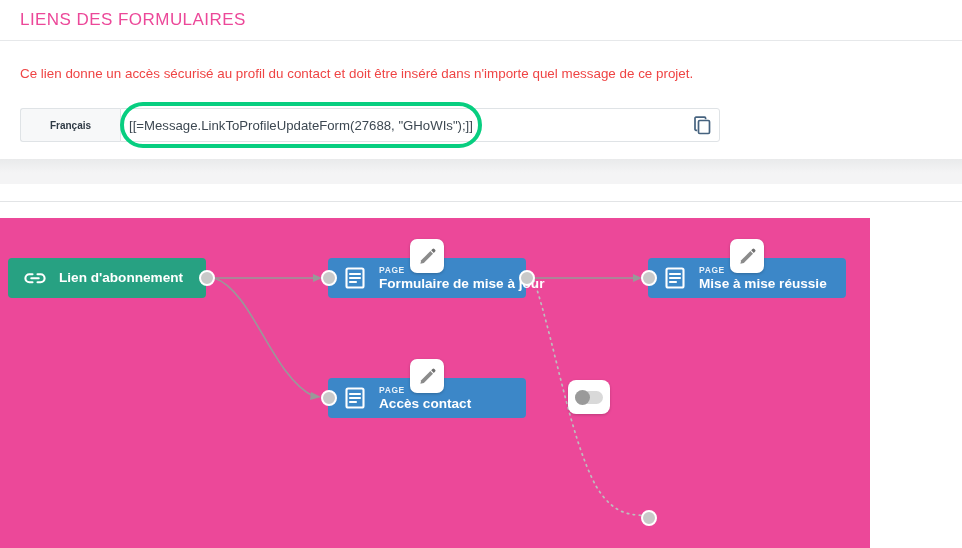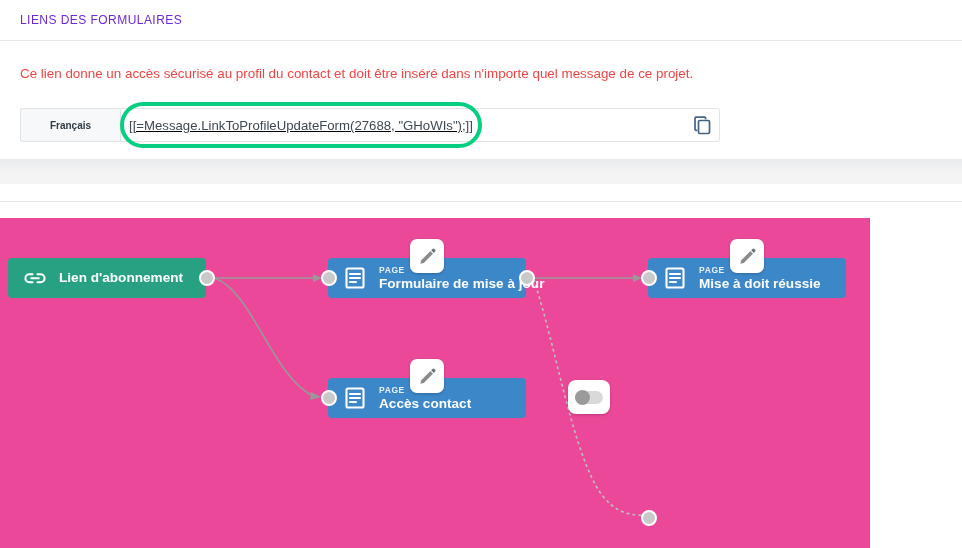--- a/index.html
+++ b/index.html
@@ -14,42 +14,42 @@
   
   .panel {
     position: absolute; left: 0; top: 0; width: 962px; height: 159px;
     background: #ffffff;
   }
   .panel-header {
     height: 41px; border-bottom: 1px solid #e6e8ea;
     display: flex; align-items: center; padding-left: 20px;
   }
   .panel-title {
-    font-size: 12px; letter-spacing: .45px; color: #6d28d9; font-weight: 400;
+    font-size: 17px; letter-spacing: .45px; color: #ec4899; font-weight: 400;
   }
   .panel-desc {
     position: absolute; left: 20px; top: 64px;
     font-size: 13.4px; color: #ef4444; line-height: 20px; white-space: nowrap;
   }
 
   .link-row {
     position: absolute; left: 20px; top: 108px;
     display: flex; align-items: stretch; height: 34px;
   }
   .lang-tab {
     width: 100px; background: #f7f8f9; border: 1px solid #dfe3e6;
     border-right: none; border-radius: 3px 0 0 3px;
     display: flex; align-items: center; justify-content: center;
     font-size: 10px; color: #2f3a45; font-weight: 600;
   }
   .input-wrap {
     position: relative; width: 600px;
     border: 1px solid #dfe3e6; background: #ffffff;
     border-radius: 0 3px 3px 0;
-    display: flex; align-items: center; text-decoration: underline;
+    display: flex; align-items: center;
   }
   .link-value {
     padding-left: 8px; font-size: 13.2px; color: #3d4852;
     white-space: nowrap; overflow: hidden;
   }
   .copy-btn {
     position: absolute; right: 8px; top: 0; bottom: 0;
     display: flex; align-items: center; cursor: pointer;
   }
   
@@ -213,21 +213,21 @@
 
   <div class="node n-blue" style="left:648px; top:40px; width:198px;">
     <span class="nicon">
       <svg width="30" height="30" viewBox="0 0 30 30">
         <rect x="6.5" y="5.5" width="17" height="19" rx="1.6" fill="none" stroke="#fff" stroke-width="2.1"></rect>
         <path d="M10 11h10M10 15h10M10 19h6" stroke="#fff" stroke-width="2.1" stroke-linecap="round"></path>
       </svg>
     </span>
     <span class="ntext">
       <span class="nkind">PAGE</span>
-      <span class="nname">Mise à doit réussie</span>
+      <span class="nname">Mise à mise réussie</span>
     </span>
   </div>
   <div class="port" style="left:641px; top:52px;"></div>
   <div class="edit-btn" style="left:730px; top:21px;">
     <svg width="19" height="19" viewBox="0 0 19 19">
       <path d="M3.2 13.3 12.4 4.1l2.6 2.6-9.2 9.2-3.4.8z" fill="#8b8b8b"></path>
       <path d="M13.2 3.3l1.3-1.3a1.3 1.3 0 0 1 1.9 0l.7.7a1.3 1.3 0 0 1 0 1.9l-1.3 1.3z" fill="#6f6f6f"></path>
     </svg>
   </div>
 

